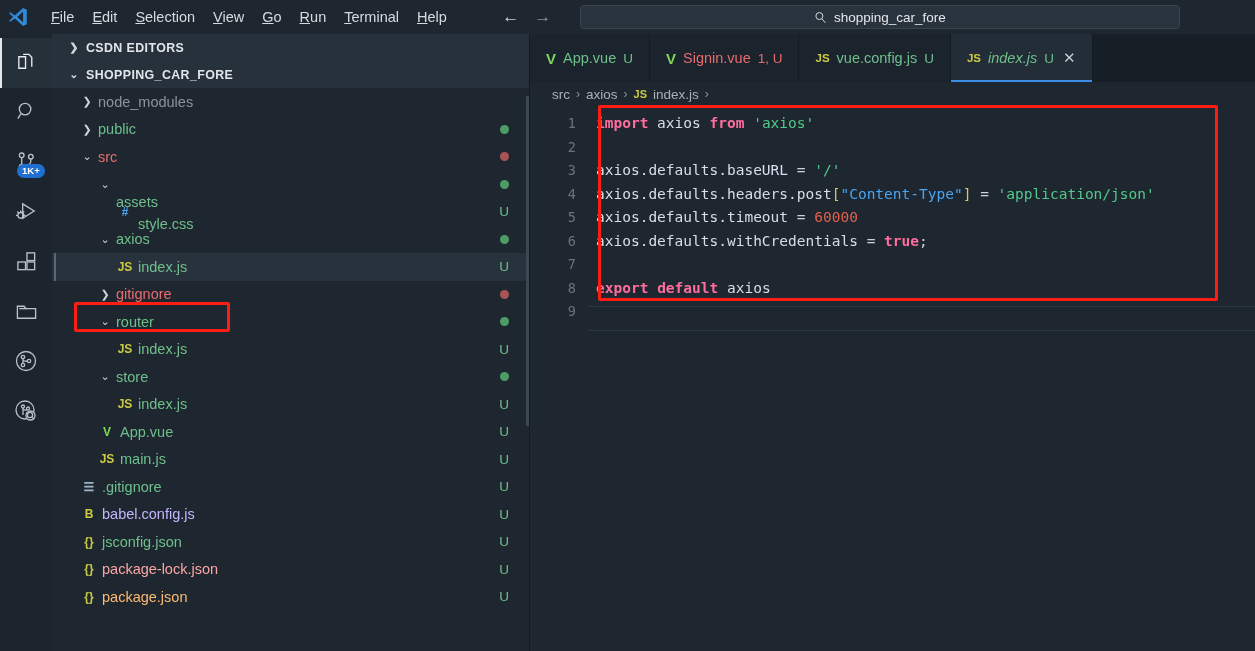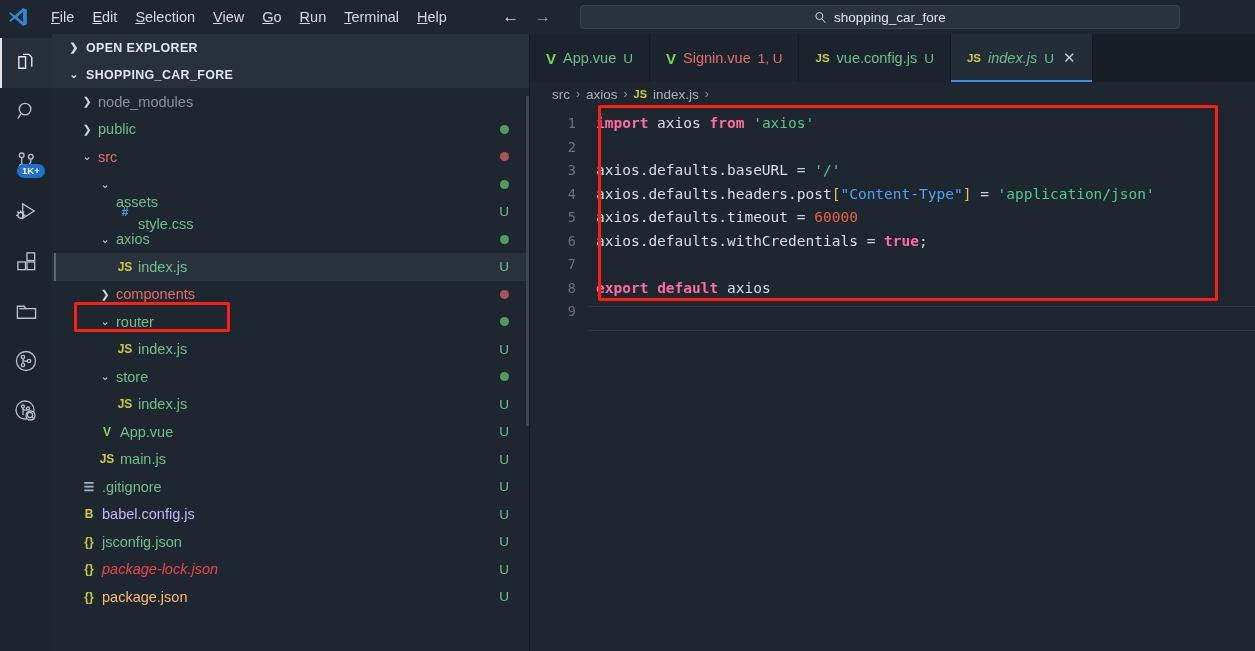--- a/index.html
+++ b/index.html
@@ -468,21 +468,21 @@
           </svg>
         </span>
       </div>
 
     </div>
 
     <div class="sidebar">
 
       <div class="section-head">
         <span class="chev">❯</span>
-        <span>OPEN EXPLORER</span>
+        <span>CSDN EDITORS</span>
       </div>
 
       <div class="section-head plain">
         <span class="chev">⌄</span>
         <span>SHOPPING_CAR_FORE</span>
       </div>
 
       <div class="tree" id="file-tree">
           <div class="row" style="padding-left: 26px;">
             <span class="twisty">❯</span>
@@ -522,21 +522,21 @@
               <span class="dot" style="background: rgb(78, 156, 101);"></span>
             </span>
           </div>
           <div class="row selected" style="padding-left: 62px;">
             <span class="ficon" style="color: rgb(203, 203, 65);">JS</span>
             <span class="fname" style="color: rgb(111, 191, 139);">index.js</span>
             <span class="status" style="color: rgb(111, 191, 139);">U</span>
           </div>
           <div class="row" style="padding-left: 44px;">
             <span class="twisty">❯</span>
-            <span class="fname" style="color: rgb(232, 108, 108);">components</span>
+            <span class="fname" style="color: rgb(232, 108, 108);">gitignore</span>
             <span class="status">
               <span class="dot" style="background: rgb(168, 84, 84);"></span>
             </span>
           </div>
           <div class="row" style="padding-left: 44px;">
             <span class="twisty">⌄</span>
             <span class="fname" style="color: rgb(111, 191, 139);">router</span>
             <span class="status">
               <span class="dot" style="background: rgb(78, 156, 101);"></span>
             </span>
@@ -578,21 +578,21 @@
             <span class="fname" style="color: #c4b5fd;">babel.config.js</span>
             <span class="status" style="color: rgb(111, 191, 139);">U</span>
           </div>
           <div class="row" style="padding-left: 26px;">
             <span class="ficon" style="color: rgb(203, 203, 65);">{}</span>
             <span class="fname" style="color: rgb(111, 191, 139);">jsconfig.json</span>
             <span class="status" style="color: rgb(111, 191, 139);">U</span>
           </div>
           <div class="row" style="padding-left: 26px;">
             <span class="ficon" style="color: rgb(203, 203, 65);">{}</span>
-            <span class="fname" style="color: #ef4444; font-style: italic;">package-lock.json</span>
+            <span class="fname" style="color: #fca5a5;">package-lock.json</span>
             <span class="status" style="color: rgb(111, 191, 139);">U</span>
           </div>
           <div class="row" style="padding-left: 26px;">
             <span class="ficon" style="color: rgb(203, 203, 65);">{}</span>
             <span class="fname" style="color: #fdba74;">package.json</span>
             <span class="status" style="color: rgb(111, 191, 139);">U</span>
           </div>
         </div>
       <div class="sb-scroll"></div>
     </div>

